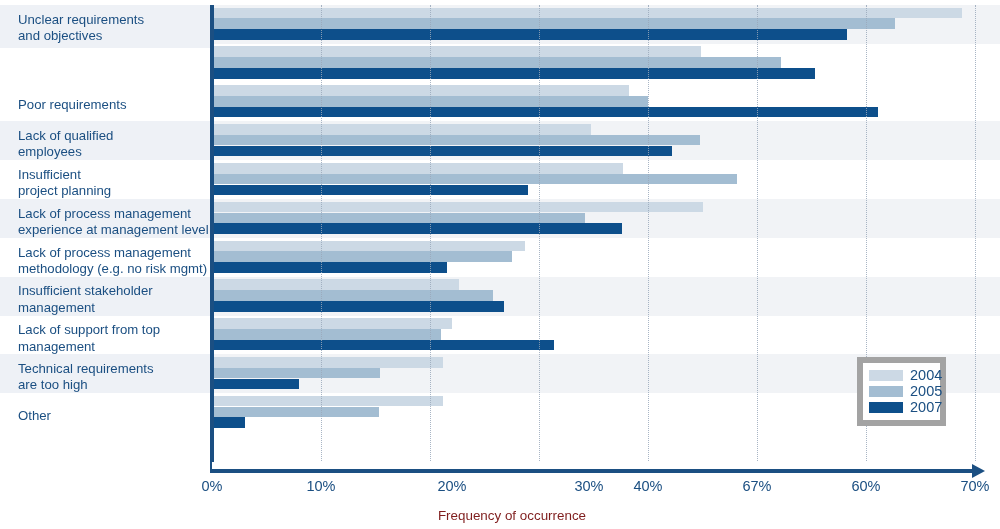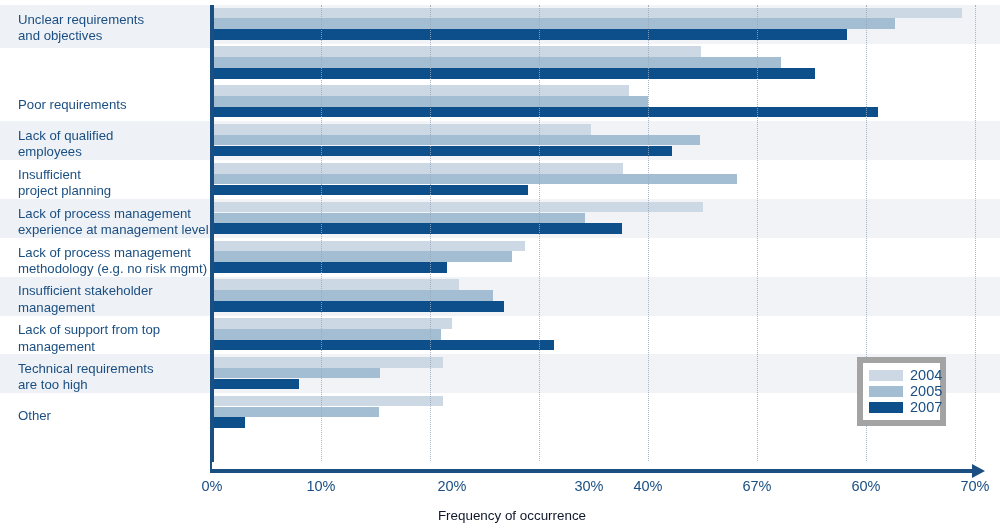--- a/index.html
+++ b/index.html
@@ -124,21 +124,21 @@
     transform: translateX(-50%);
     color: #1b4f82;
     font-size: 14.5px;
     white-space: nowrap;
   }
   .x-axis-title {
     position: absolute;
     left: 0; top: 508px;
     width: 1000px;
     text-align: center;
-    color: #0f172a;
+    color: #7f1d1d;
     font-size: 13.4px;
   }
   .x-axis-title .inner { display: inline-block; margin-left: 24px; }
 
   
   .legend {
     position: absolute;
     left: 857px; top: 357px;
     width: 89px;
     background: #ffffff;

